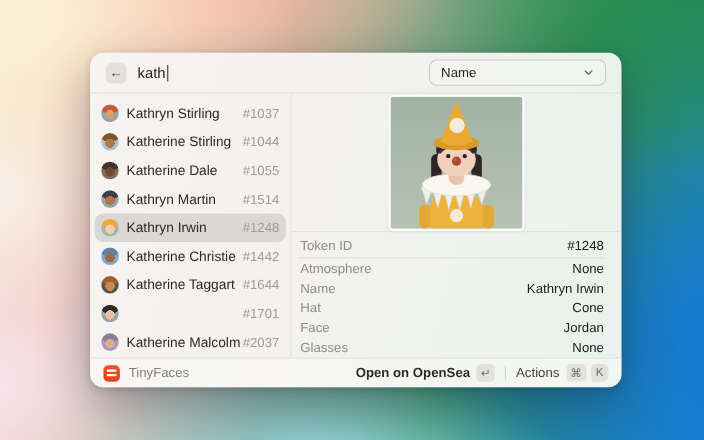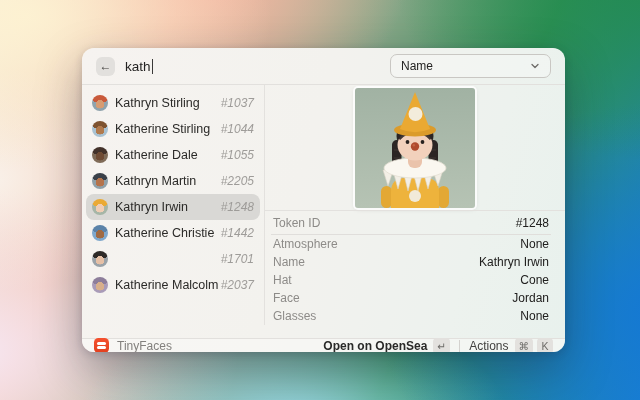--- a/index.html
+++ b/index.html
@@ -42,37 +42,37 @@
   .dropdown .chev{ margin-left:auto; display:flex; }
 
   
   .bodyArea{ display:flex; height:240px; }
   .list{ width:183px; border-right:1px solid #e3e1de; padding:5px 4px; overflow:hidden; }
   .row{ display:flex; align-items:center; height:26px; padding:0 6px;
     border-radius:8px; cursor:pointer; }
   .row.selected{ background:#d9d8d5; }
   .avatar{ width:16px; height:16px; border-radius:50%; flex:0 0 16px; }
   .rname{ margin-left:7px; font-size:12.5px; font-weight:500; color:#2b2a28; white-space:nowrap; }
-  .rtoken{ margin-left:auto; font-size:12px; color:#9e9c99;font-style:italic; }
+  .rtoken{ margin-left:auto; font-size:12px; color:#9e9c99; }
 
   .detail{ flex:1; display:flex; flex-direction:column; overflow:hidden; }
   .imgArea{ height:132px; display:flex; align-items:center; justify-content:center; }
   .nftImg{ width:120px; height:120px; border-radius:3px; overflow:hidden;
     box-shadow:0 0 0 2px rgba(255,255,255,.85), 0 1px 5px rgba(0,0,0,.15); }
   .nftImg svg{ display:block; }
 
   .attrs{ border-top:1px solid #e3e1de; padding:0 16px 0 8px; }
   .attrRow{ display:flex; align-items:center; height:18px; font-size:12px; }
   .attrRow.tokenRow{ height:23px; }
   .attrDivider{ height:1px; background:#e0ded b; background:#e0dedb; margin:0 -2px; }
   .aLabel{ color:#8d8b88; }
   .aValue{ margin-left:auto; color:#21201f; font-weight:500; }
 
   
-  .footer{ position:absolute; left:0; right:0; bottom:0; height:14px;
+  .footer{ position:absolute; left:0; right:0; bottom:0; height:27px;
     border-top:1px solid #e2e0dd; display:flex; align-items:center; padding:0 12px;
     background:rgba(250,249,247,.55); }
   .logo{ width:15px; height:15px; border-radius:4.5px; display:flex; flex-direction:column;
     align-items:center; justify-content:center; gap:1.5px; }
   .logo i{ display:block; width:9px; height:2.5px; border-radius:1.5px; background:#fff; }
   .appName{ margin-left:8px; font-size:12px; color:#83817e; }
   .footRight{ margin-left:auto; display:flex; align-items:center; gap:6px; }
   .primaryLabel{ font-size:12px; font-weight:700; color:#2a2a29; }
   kbd{ min-width:16px; height:16px; padding:0 4px; border-radius:4px; background:#e3e1de;
     color:#6e6c69; font-size:10.5px; font-family:"Liberation Sans",sans-serif;
@@ -117,31 +117,36 @@
     <span class="rtoken">#1044</span>
   </div>
           <div class="row">
     <span class="avatar" style="background: radial-gradient(circle at 50% 58%, rgb(111, 75, 52) 0px, rgb(111, 75, 52) 34%, rgba(0, 0, 0, 0) 35%), radial-gradient(circle at 50% -12%, rgb(67, 50, 42) 0px, rgb(67, 50, 42) 52%, rgba(0, 0, 0, 0) 53%), rgb(127, 107, 88);"></span>
     <span class="rname">Katherine Dale</span>
     <span class="rtoken">#1055</span>
   </div>
           <div class="row">
     <span class="avatar" style="background: radial-gradient(circle at 50% 58%, rgb(181, 116, 76) 0px, rgb(181, 116, 76) 34%, rgba(0, 0, 0, 0) 35%), radial-gradient(circle at 50% -12%, rgb(58, 64, 73) 0px, rgb(58, 64, 73) 52%, rgba(0, 0, 0, 0) 53%), rgb(144, 161, 169);"></span>
     <span class="rname">Kathryn Martin</span>
-    <span class="rtoken">#2205</span>
+    <span class="rtoken">#1514</span>
   </div>
           <div class="row selected">
     <span class="avatar" style="background: radial-gradient(circle at 50% 58%, rgb(240, 205, 180) 0px, rgb(240, 205, 180) 34%, rgba(0, 0, 0, 0) 35%), radial-gradient(circle at 50% -12%, rgb(234, 170, 53) 0px, rgb(234, 170, 53) 52%, rgba(0, 0, 0, 0) 53%), rgb(166, 182, 167);"></span>
     <span class="rname">Kathryn Irwin</span>
     <span class="rtoken">#1248</span>
   </div>
           <div class="row">
     <span class="avatar" style="background: radial-gradient(circle at 50% 58%, rgb(160, 106, 66) 0px, rgb(160, 106, 66) 34%, rgba(0, 0, 0, 0) 35%), radial-gradient(circle at 50% -12%, rgb(91, 130, 168) 0px, rgb(91, 130, 168) 52%, rgba(0, 0, 0, 0) 53%), rgb(127, 168, 204);"></span>
     <span class="rname">Katherine Christie</span>
     <span class="rtoken">#1442</span>
+  </div>
+          <div class="row">
+    <span class="avatar" style="background: radial-gradient(circle at 50% 58%, rgb(201, 138, 85) 0px, rgb(201, 138, 85) 34%, rgba(0, 0, 0, 0) 35%), radial-gradient(circle at 50% -12%, rgb(168, 92, 46) 0px, rgb(168, 92, 46) 52%, rgba(0, 0, 0, 0) 53%), rgb(94, 83, 71);"></span>
+    <span class="rname">Katherine Taggart</span>
+    <span class="rtoken">#1644</span>
   </div>
           <div class="row">
     <span class="avatar" style="background: radial-gradient(circle at 50% 58%, rgb(230, 192, 166) 0px, rgb(230, 192, 166) 34%, rgba(0, 0, 0, 0) 35%), radial-gradient(circle at 50% -12%, rgb(46, 42, 40) 0px, rgb(46, 42, 40) 52%, rgba(0, 0, 0, 0) 53%), rgb(154, 162, 168);"></span>
     <span class="rtoken">#1701</span>
   </div>
           <div class="row">
     <span class="avatar" style="background: radial-gradient(circle at 50% 58%, rgb(216, 175, 139) 0px, rgb(216, 175, 139) 34%, rgba(0, 0, 0, 0) 35%), radial-gradient(circle at 50% -12%, rgb(141, 125, 154) 0px, rgb(141, 125, 154) 52%, rgba(0, 0, 0, 0) 53%), rgb(169, 155, 184);"></span>
     <span class="rname">Katherine Malcolm</span>
     <span class="rtoken">#2037</span>
   </div>

